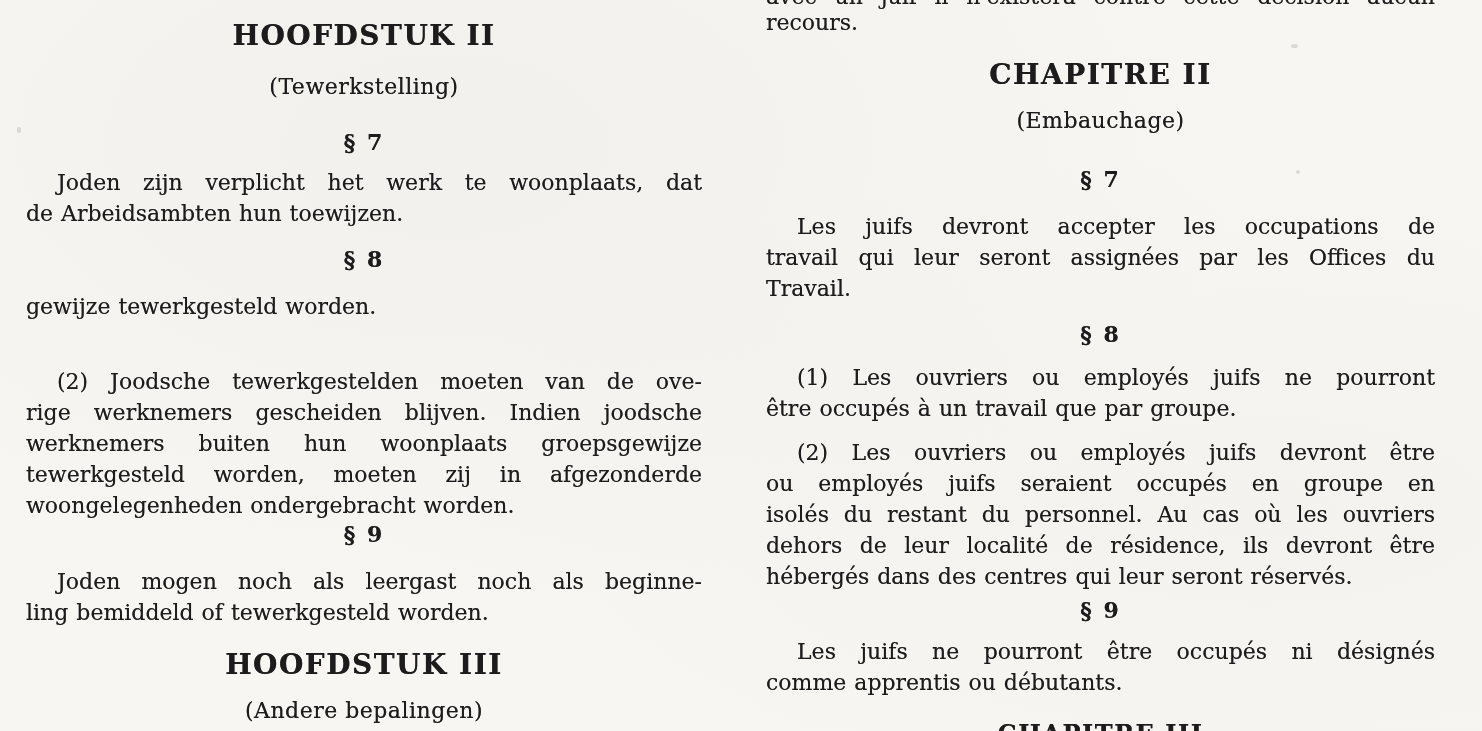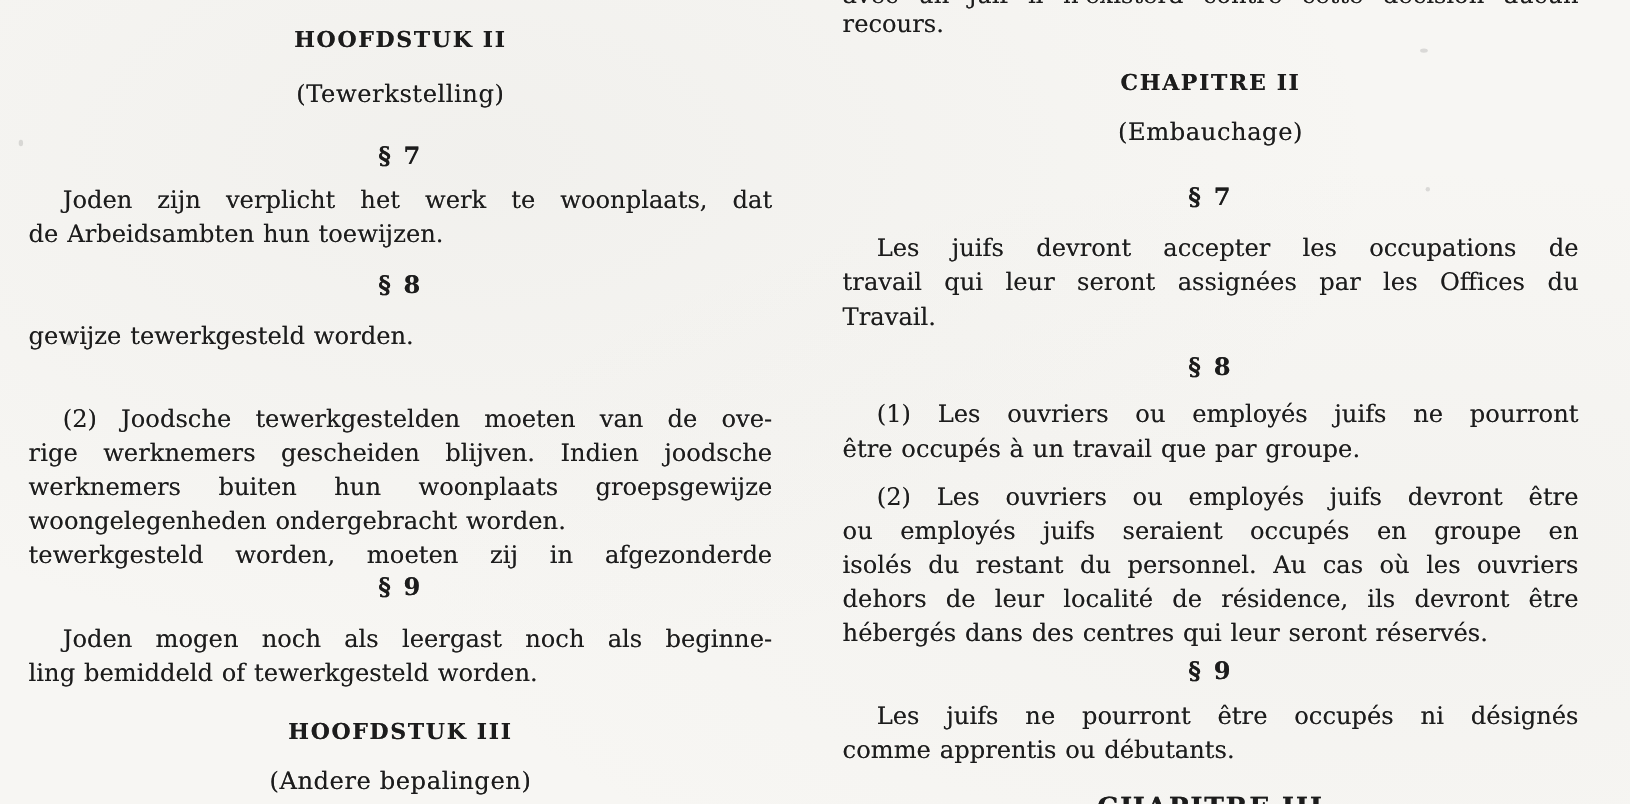--- a/index.html
+++ b/index.html
@@ -29,21 +29,21 @@
     height: 731px;
   }
   .col-left  { left: 26px;  width: 676px; }
   .col-right { left: 733px; width: 669px; margin-left: 33px; }
 
   .blk { position: absolute; left: 0; right: 0; }
 
   .chapter-heading {
     text-align: center;
     font-weight: bold;
-    font-size: 20px;
+    font-size: 28px;
     line-height: 28px;
     letter-spacing: 1.5px;
     text-shadow: 0 0 0.6px rgba(20,20,20,0.7);
   }
   .chapter-subtitle {
     text-align: center;
     font-weight: normal;
     font-size: 22px;
     line-height: 27px;
     letter-spacing: 0.5px;
@@ -126,22 +126,22 @@
     <div class="blk section-mark" style="top:246px">§ 8</div>
 
     <div class="blk para" style="top:291px">
         <div class="jl last">gewijze tewerkgesteld worden.</div>
       </div>
 
     <div class="blk para" style="top:366px">
         <div class="jl first">(2) Joodsche tewerkgestelden moeten van de ove-</div>
         <div class="jl">rige werknemers gescheiden blijven. Indien joodsche</div>
         <div class="jl">werknemers buiten hun woonplaats groepsgewijze</div>
+        <div class="jl">tewerkgesteld worden, moeten zij in afgezonderde</div>
         <div class="jl last">woongelegenheden ondergebracht worden.</div>
-        <div class="jl">tewerkgesteld worden, moeten zij in afgezonderde</div>
       </div>
 
     <div class="blk section-mark" style="top:521px">§ 9</div>
 
     <div class="blk para" style="top:566px">
         <div class="jl first">Joden mogen noch als leergast noch als beginne-</div>
         <div class="jl last">ling bemiddeld of tewerkgesteld worden.</div>
       </div>
 
     <div class="blk chapter-heading" style="top:651px">HOOFDSTUK III</div>

